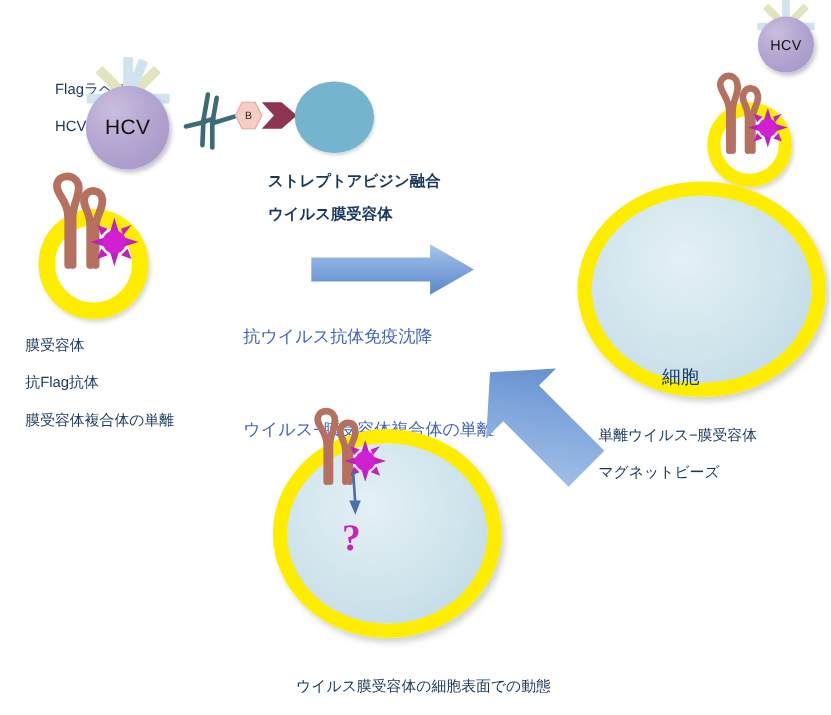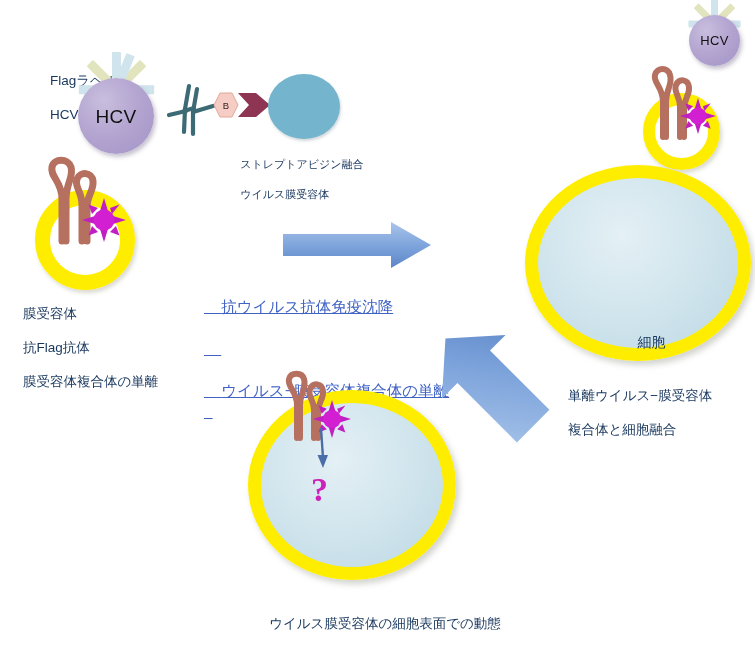--- a/index.html
+++ b/index.html
@@ -6,21 +6,21 @@
   body{
     width:755px;height:650px;position:relative;overflow:hidden;
     background:#ffffff;
     font-family:"Liberation Sans","DejaVu Sans",sans-serif;
     color:#1f3864;
   }
   .stage{position:absolute;left:0;top:0;width:755px;height:650px;}
 
   
   .lbl{position:absolute;font-size:13.5px;line-height:17px;color:#17365d;white-space:pre;}
-  .lbl.small{font-size:11px;line-height:15px;}
+  .lbl.small{font-size:14px;line-height:15px;font-weight:bold;}
   .lbl.blue{color:#3f62c4;font-size:15.5px;line-height:21px;}
   .lbl.center{text-align:center;}
 
   
   .hcv{position:absolute;}
   .hcv .body{
     position:absolute;border-radius:50%;
     background:radial-gradient(circle at 34% 30%, #c9bede 0%, #b3a4d0 48%, #a294c6 100%);
     box-shadow:2px 3px 4px rgba(120,110,140,.42);
     z-index:3;
@@ -187,21 +187,21 @@
         <linearGradient id="agrad1" x1="0" y1="0" x2="0" y2="1">
           <stop offset="0%" stop-color="#a9c5ea"></stop>
           <stop offset="50%" stop-color="#7fa5dc"></stop>
           <stop offset="100%" stop-color="#5b86c8"></stop>
         </linearGradient>
       </defs>
       <polygon points="0,12 108,12 108,0 148,23 108,46 108,34 0,34" fill="url(#agrad1)"></polygon>
     </svg>
   </div>
 
-  <div class="lbl blue" style="left:204px;top:275px;text-decoration:underline;">
+  <div class="lbl blue" style="left:204px;top:275px;">
     <span>抗ウイルス抗体免疫沈降</span><br>
     <br>
     <span>ウイルス−膜受容体複合体の単離</span>
   </div>
 
   <div class="arrow" style="left:425px;top:318px;width:130px;height:130px;">
     <svg width="130" height="130" viewBox="0 0 130 130">
       <defs>
         <linearGradient id="agrad2" x1="1" y1="0" x2="0" y2="1">
           <stop offset="0%" stop-color="#a9c5ea"></stop>
@@ -252,27 +252,27 @@
         <polygon points="37.5,37.5 28,34 34,28"></polygon>
         <polygon points="6.5,37.5 10,28 16,34"></polygon>
         <polygon points="6.5,6.5 16,10 10,16"></polygon>
       </g>
       <circle cx="22" cy="22" r="10.5" fill="#d21fd2"></circle>
     </svg>
   </div>
 
   <div class="cell" style="left:525px;top:165px;width:226px;height:196px;"></div>
 
-  <div class="lbl" style="left:622px;top:317px;font-size:14px;">
+  <div class="lbl" style="left:583px;top:317px;font-size:17px;">
     <span>細胞</span>
   </div>
 
-  <div class="lbl" style="left:553px;top:370px;">
+  <div class="lbl" style="left:529px;top:370px;">
     <span>単離ウイルス−膜受容体</span><br>
-    <span>複合体と細胞融合</span>
+    <span>マグネットビーズ</span>
   </div>
 
   <div class="cell" style="left:248px;top:390px;width:208px;height:190px;"></div>
 
   <div class="receptor" style="left:282px;top:370px;width:58px;height:72px;">
     <svg width="58" height="72" viewBox="0 0 58 72">
       <g fill="none" stroke="#b5705f" stroke-width="6" stroke-linecap="round" stroke-linejoin="round">
         <path d="M15,68 L15,35 C15,21 5,17 7,9 C9,2 20,2 22,9 C25,18 18,23 18,35 L18,68"></path>
         <path d="M32,68 L32,40 C32,29 25,26 28,19 C31,12 40,13 41,21 C42,29 36,32 36,42 L36,68"></path>
       </g>

